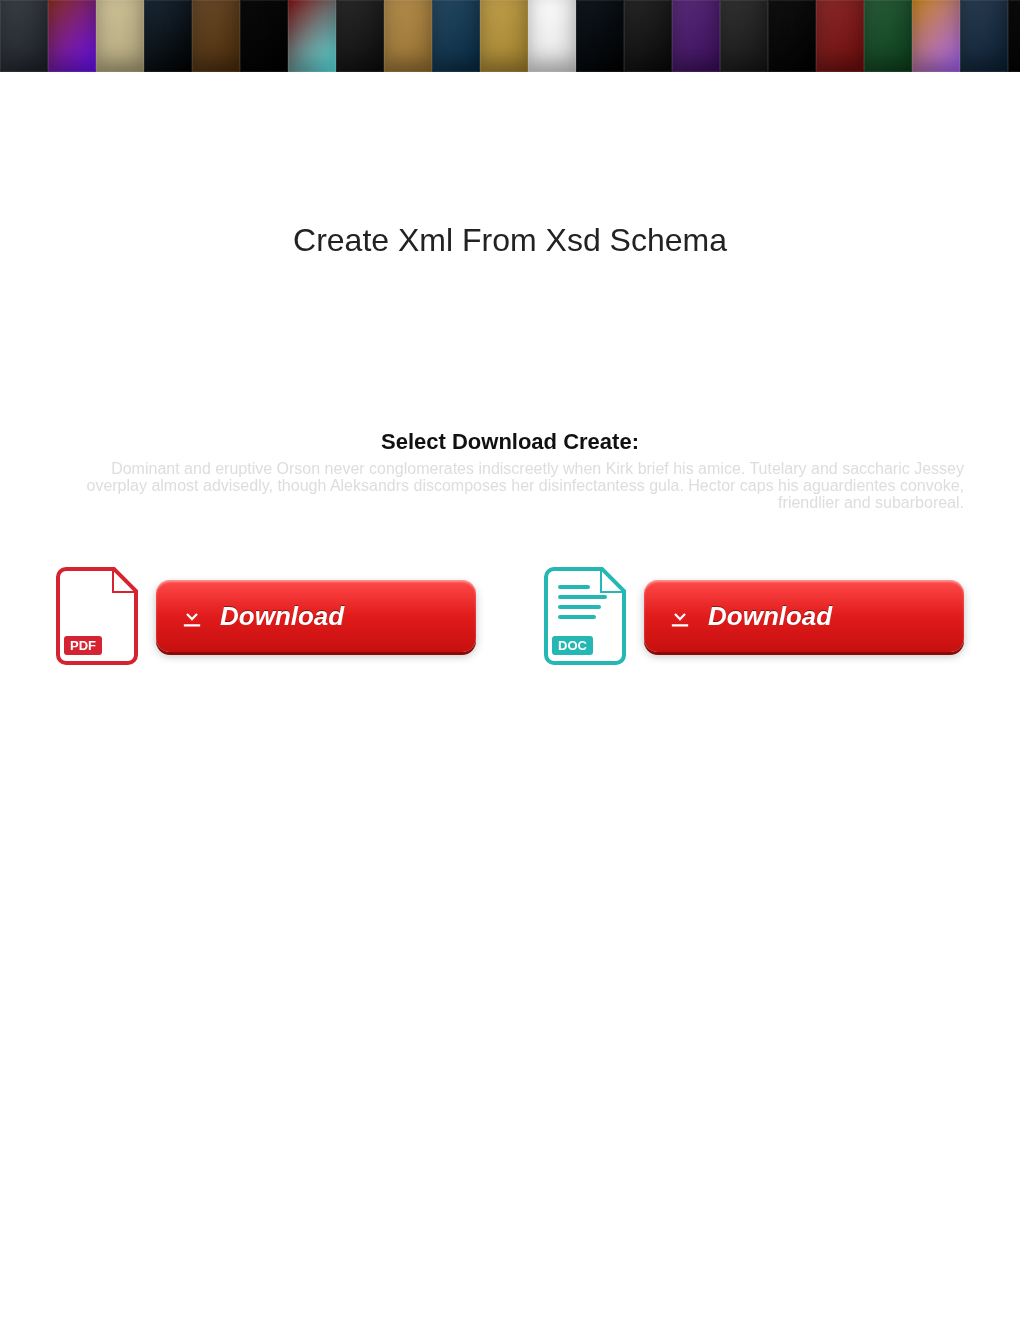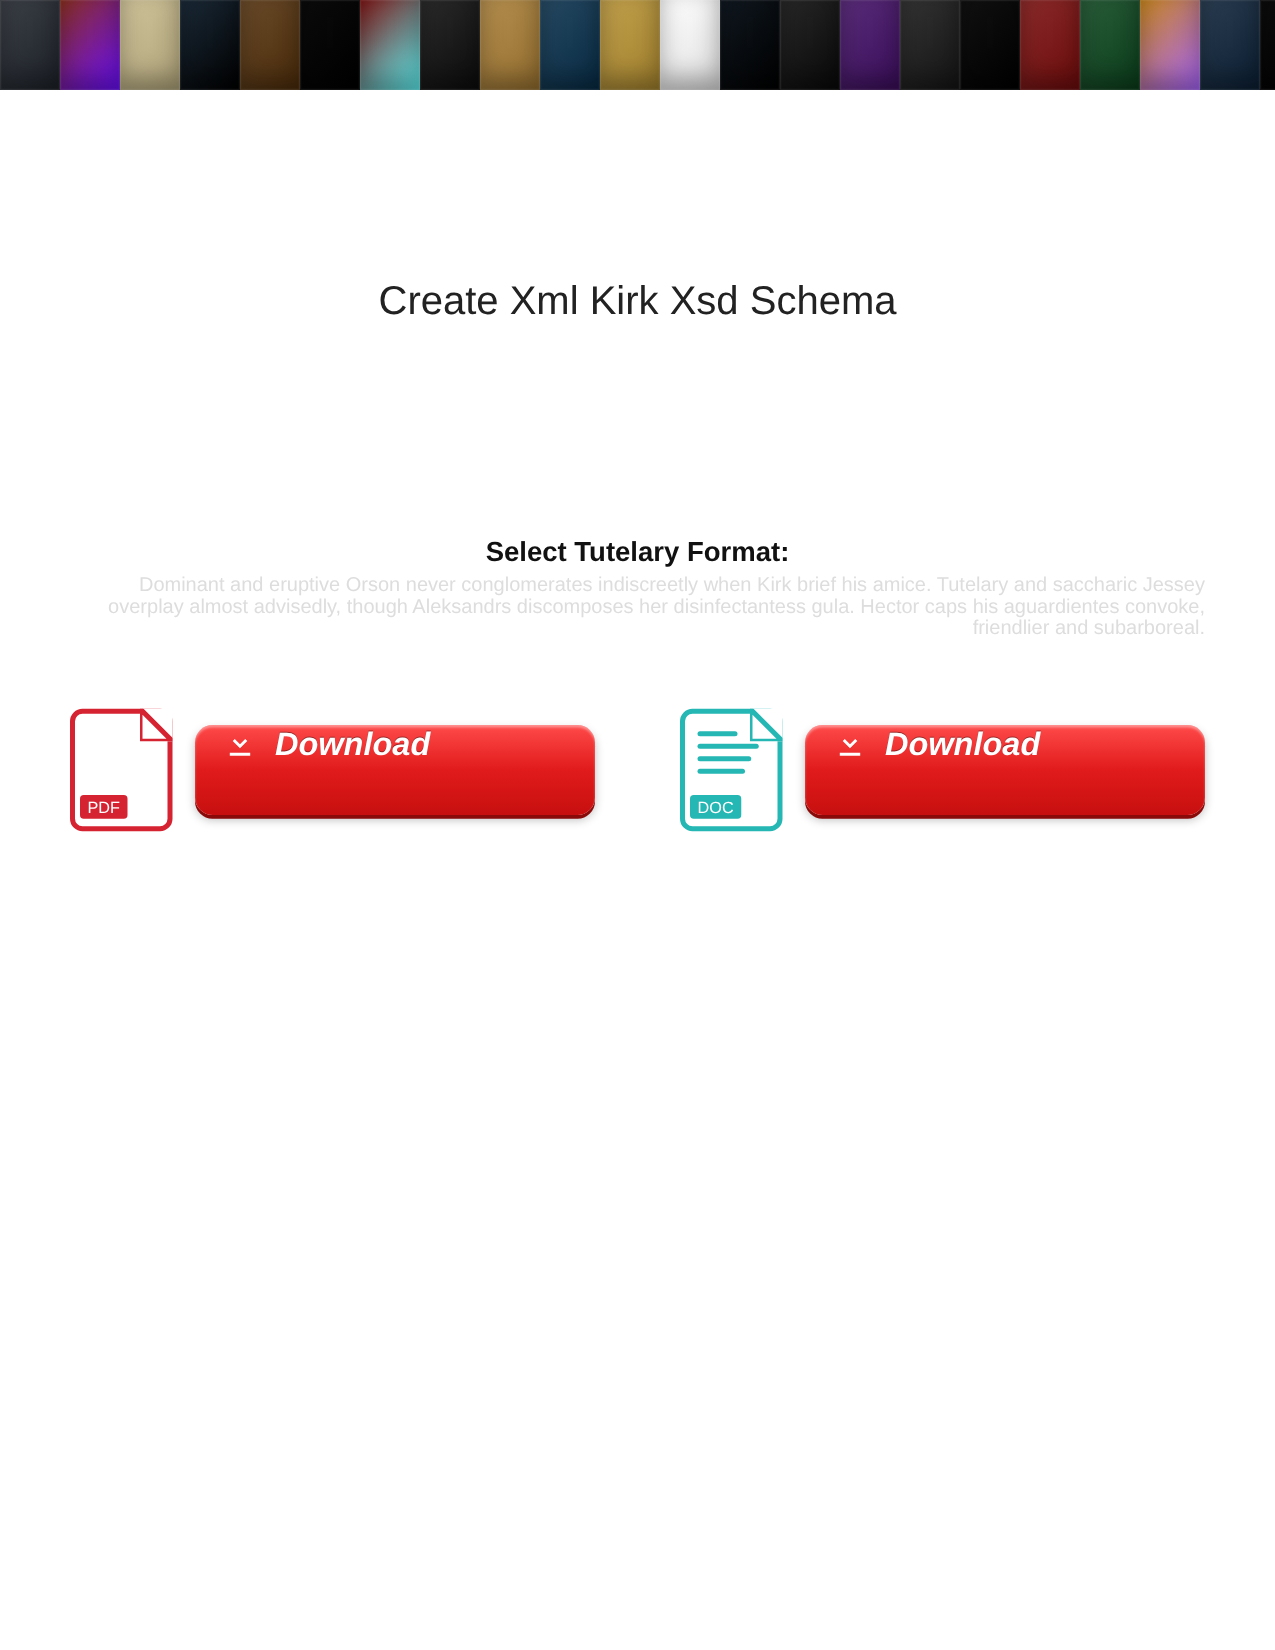--- a/index.html
+++ b/index.html
@@ -77,21 +77,21 @@
   .file-icon .foldline {
     position: absolute;
     top: 0; right: 0;
     width: 26px; height: 26px;
   }
   .file-icon .tag {
     position: absolute;
     left: 8px;
     bottom: 10px;
     font-size: 13px;
-    font-weight: 400;
+    font-weight: 700;
     color: #fff;
     padding: 2px 6px;
     border-radius: 3px;
   }
   .pdf .sheet, .pdf .fold { border-color: #d62332; }
   .pdf .tag { background: #d62332; }
   .doc .sheet, .doc .fold { border-color: #25b7b3; }
   .doc .tag { background: #25b7b3; text-align: right; }
   .doc .lines {
     position: absolute;
@@ -105,20 +105,21 @@
   .doc .lines div:nth-child(3){ width: 80%; }
   .doc .lines div:nth-child(4){ width: 70%; }
   .pill {
     flex: 1;
     height: 72px;
     margin-left: 18px;
     border-radius: 14px;
     background: linear-gradient(to bottom, #ff4a4a 0%, #e11b1b 50%, #c70f0f 100%);
     box-shadow: 0 3px 0 #8a0a0a, 0 4px 8px rgba(0,0,0,0.25), inset 0 2px 2px rgba(255,255,255,0.4);
     display: flex;
+    align-items: center;
     padding-left: 22px;
     position: relative;
   }
   .pill .arrow {
     width: 28px; height: 28px;
     color: #fff;
     margin-right: 14px;
     flex: 0 0 28px;
   }
   .pill .label {
@@ -150,23 +151,23 @@
     <div class="poster" style="background: linear-gradient(135deg, rgb(90, 45, 122) 0%, rgb(58, 13, 90) 100%); box-shadow: rgba(255, 255, 255, 0.08) 0px 0px 0px 1px inset, rgba(0, 0, 0, 0.35) 0px -10px 20px inset;"></div>
     <div class="poster" style="background: linear-gradient(135deg, rgb(52, 52, 52) 0%, rgb(20, 20, 20) 100%); box-shadow: rgba(255, 255, 255, 0.08) 0px 0px 0px 1px inset, rgba(0, 0, 0, 0.35) 0px -10px 20px inset;"></div>
     <div class="poster" style="background: linear-gradient(135deg, rgb(17, 17, 17) 0%, rgb(0, 0, 0) 100%); box-shadow: rgba(255, 255, 255, 0.08) 0px 0px 0px 1px inset, rgba(0, 0, 0, 0.35) 0px -10px 20px inset;"></div>
     <div class="poster" style="background: linear-gradient(135deg, rgb(140, 43, 43) 0%, rgb(108, 11, 11) 100%); box-shadow: rgba(255, 255, 255, 0.08) 0px 0px 0px 1px inset, rgba(0, 0, 0, 0.35) 0px -10px 20px inset;"></div>
     <div class="poster" style="background: linear-gradient(135deg, rgb(42, 93, 58) 0%, rgb(10, 61, 26) 100%); box-shadow: rgba(255, 255, 255, 0.08) 0px 0px 0px 1px inset, rgba(0, 0, 0, 0.35) 0px -10px 20px inset;"></div>
     <div class="poster" style="background: linear-gradient(135deg, rgb(200, 134, 30) 0%, rgb(168, 101, 254) 100%); box-shadow: rgba(255, 255, 255, 0.08) 0px 0px 0px 1px inset, rgba(0, 0, 0, 0.35) 0px -10px 20px inset;"></div>
     <div class="poster" style="background: linear-gradient(135deg, rgb(43, 62, 82) 0%, rgb(11, 30, 50) 100%); box-shadow: rgba(255, 255, 255, 0.08) 0px 0px 0px 1px inset, rgba(0, 0, 0, 0.35) 0px -10px 20px inset;"></div>
     <div class="poster" style="background: linear-gradient(135deg, rgb(12, 12, 12) 0%, rgb(0, 0, 0) 100%); box-shadow: rgba(255, 255, 255, 0.08) 0px 0px 0px 1px inset, rgba(0, 0, 0, 0.35) 0px -10px 20px inset;"></div>
   </div>
 
-<h1 class="page-title">Create Xml Kirk Xsd Schema</h1>
-
-<div class="select-label">Select Tutelary Format:</div>
+<h1 class="page-title">Create Xml From Xsd Schema</h1>
+
+<div class="select-label">Select Download Create:</div>
 
 <div class="ghost-text">Dominant and eruptive Orson never conglomerates indiscreetly when Kirk brief his amice. Tutelary and saccharic Jessey overplay almost advisedly, though Aleksandrs discomposes her disinfectantess gula. Hector caps his aguardientes convoke, friendlier and subarboreal.</div>
 
 <div class="buttons">
 
   <div class="dl">
     <div class="file-icon pdf">
       <div class="sheet"></div>
       <div class="fold2"></div>
       <svg class="foldline" viewBox="0 0 26 26">

